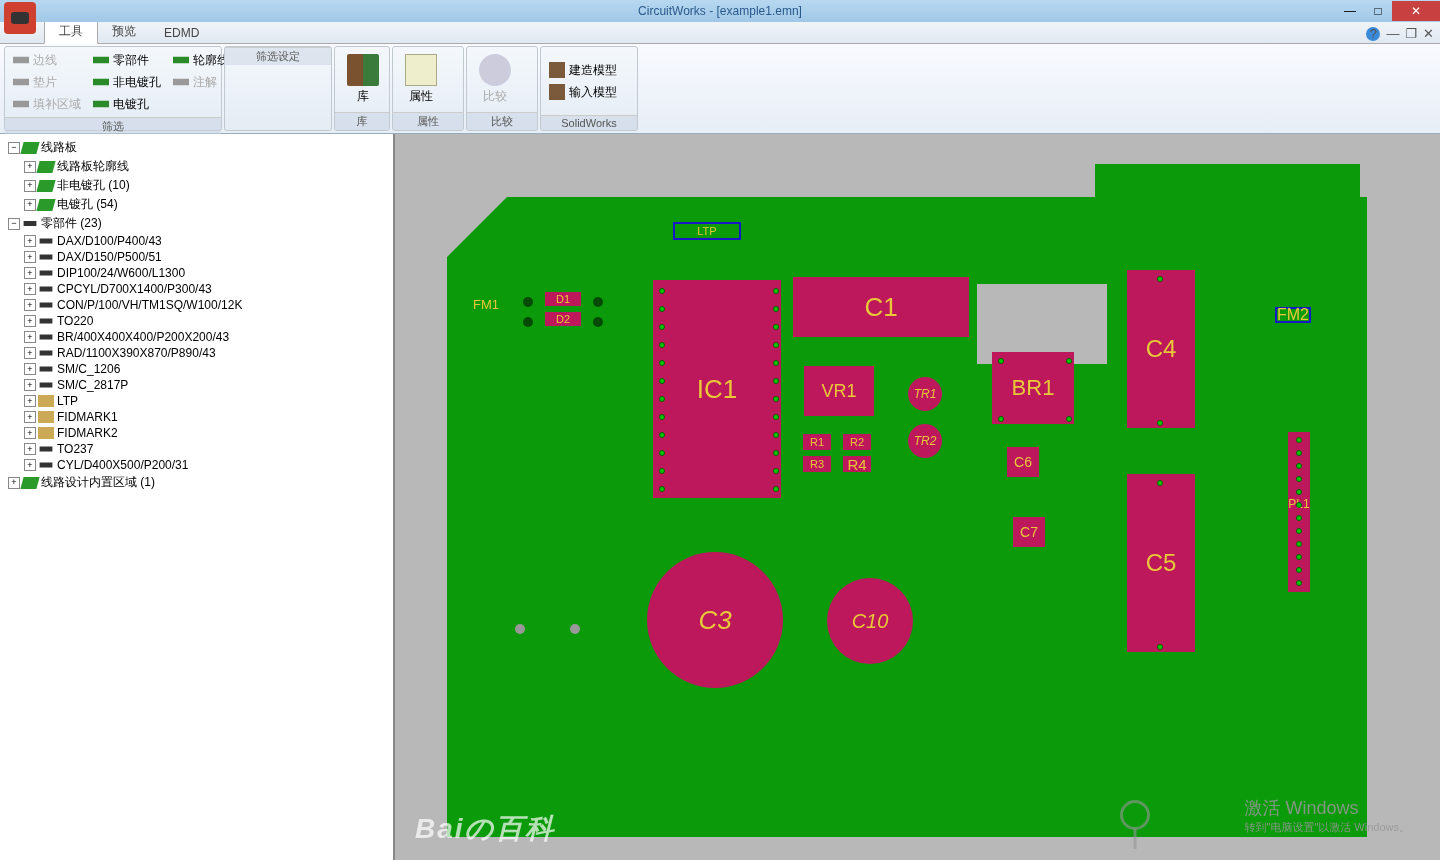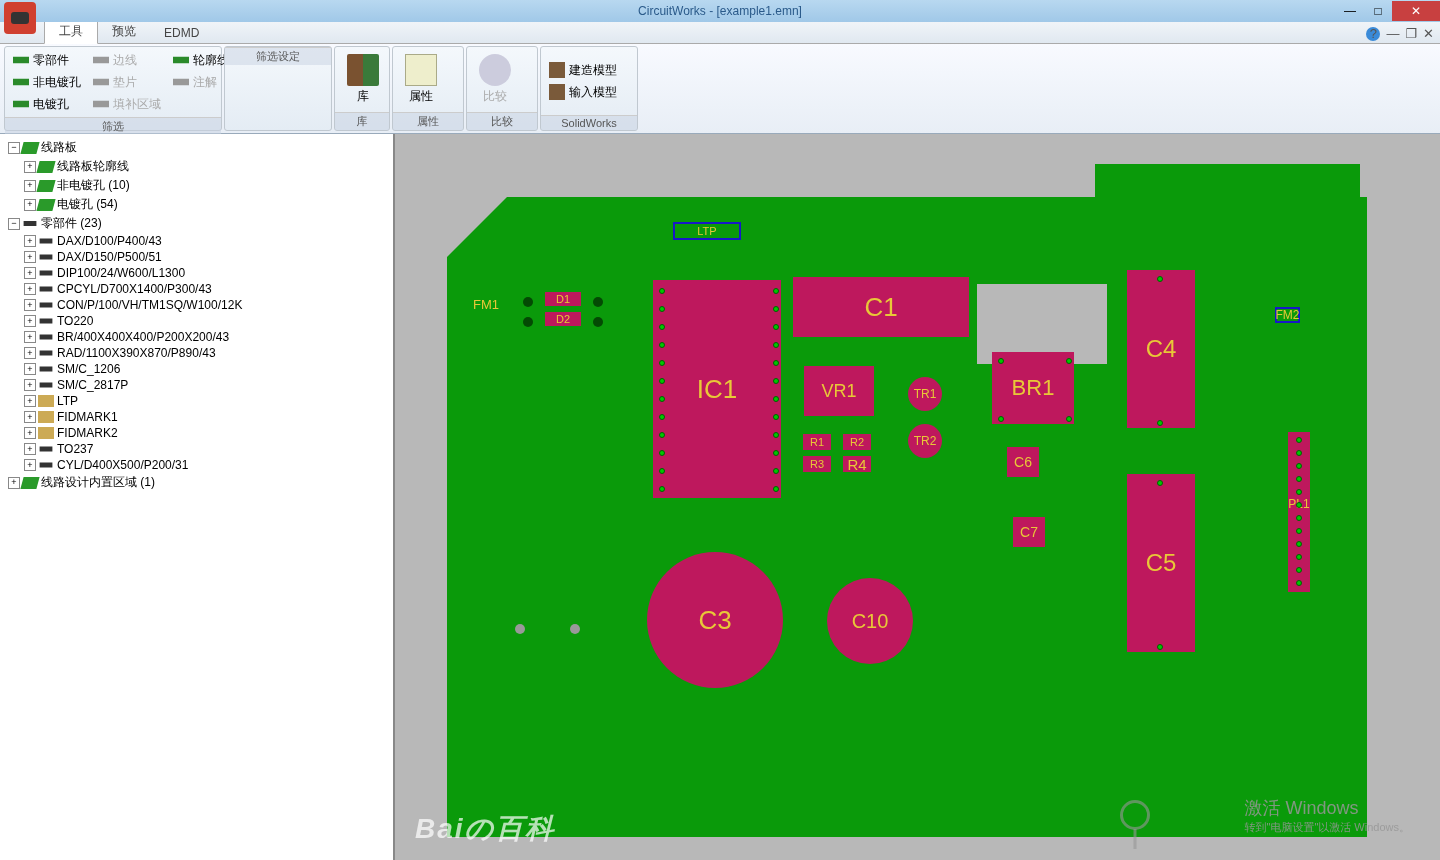--- a/index.html
+++ b/index.html
@@ -48,21 +48,21 @@
 .ti-ltp { background: #ca5; }
 .tree-label { font-size: 12px; }
 
 .pcb-viewport { flex: 1; background: #b8b8b8; position: relative; overflow: hidden; }
 .pcb-board { position: absolute; background: #0a9a0a; }
 .pcb-board.main-board { left: 52px; top: 63px; width: 920px; height: 640px; clip-path: polygon(60px 0, 100% 0, 100% 100%, 0 100%, 0 60px); }
 .pcb-board.ext { left: 700px; top: 30px; width: 265px; height: 588px; }
 .pcb-board.notch { left: 582px; top: 150px; width: 130px; height: 80px; background:#b8b8b8; }
 .pcb { position: absolute; background: #be185d; display: flex; align-items: center; justify-content: center; color: #e8c838; font-size: 18px; font-weight: normal; }
 .pcb.outline { background: transparent; border: 2px solid #1818c8; color: #e8c838; font-size: 12px; }
-.pcb.circ { border-radius: 50%; }
+.pcb.circ { border-radius: 50%; font-style: italic; }
 .pcb.lbl { background: transparent; font-size: 13px; }
 .hole { position: absolute; width: 6px; height: 6px; border-radius: 50%; background: #00c800; border: 1px solid #006000; }
 .pad { position: absolute; width: 10px; height: 10px; border-radius: 50%; background: #044a04; }
 
 .watermark-bd { position: absolute; left: 20px; bottom: 12px; color: rgba(255,255,255,0.7); font-size: 28px; font-weight: bold; letter-spacing: 2px; font-style: italic; }
 .watermark-win { position: absolute; right: 30px; bottom: 25px; color: rgba(150,150,150,0.85); }
 .watermark-win .t1 { font-size: 18px; }
 .watermark-win .t2 { font-size: 11px; }
 .wm-key { position:absolute; right:290px; bottom:30px; width:30px; height:30px; border:3px solid rgba(150,150,150,0.6); border-radius:50%; }
 .wm-key::after { content:""; position:absolute; width:3px; height:20px; background:rgba(150,150,150,0.6); left:50%; top:26px; transform:translateX(-50%);}
@@ -90,45 +90,45 @@
     <span>—</span>
     <span>❐</span>
     <span>✕</span>
   </div>
 </div>
 
 <div class="ribbon">
   <div class="ribbon-group" style="width:218px">
     <div class="ribbon-group-body">
       <div class="ribbon-col">
+        <div class="ribbon-item disabled">
+            <span class="ribbon-icon ic-gray"></span>
+            <span>边线</span>
+          </div>
+        <div class="ribbon-item disabled">
+            <span class="ribbon-icon ic-gray"></span>
+            <span>垫片</span>
+          </div>
+        <div class="ribbon-item disabled">
+            <span class="ribbon-icon ic-gray"></span>
+            <span>填补区域</span>
+          </div>
+      </div>
+      <div class="ribbon-col">
         <div class="ribbon-item">
             <span class="ribbon-icon ic-green"></span>
             <span>零部件</span>
           </div>
         <div class="ribbon-item">
             <span class="ribbon-icon ic-green"></span>
             <span>非电镀孔</span>
           </div>
         <div class="ribbon-item">
             <span class="ribbon-icon ic-green"></span>
             <span>电镀孔</span>
-          </div>
-      </div>
-      <div class="ribbon-col">
-        <div class="ribbon-item disabled">
-            <span class="ribbon-icon ic-gray"></span>
-            <span>边线</span>
-          </div>
-        <div class="ribbon-item disabled">
-            <span class="ribbon-icon ic-gray"></span>
-            <span>垫片</span>
-          </div>
-        <div class="ribbon-item disabled">
-            <span class="ribbon-icon ic-gray"></span>
-            <span>填补区域</span>
           </div>
       </div>
       <div class="ribbon-col">
         <div class="ribbon-item">
             <span class="ribbon-icon ic-green"></span>
             <span>轮廓线</span>
           </div>
         <div class="ribbon-item disabled">
             <span class="ribbon-icon ic-gray"></span>
             <span>注解</span>
@@ -326,21 +326,21 @@
       </div>
   </div>
 
   <div class="pcb-viewport">
     <div class="pcb-board main-board"></div>
     <div class="pcb-board ext"></div>
     <div class="pcb-board notch"></div>
 
     <div class="pcb outline" style="left:278px; top:88px; width:68px; height:18px; font-size:11px">LTP</div>
     <div class="pcb lbl" style="left:78px; top:163px">FM1</div>
-    <div class="pcb outline" style="left:880px; top:173px; width:25px; height:16px; font-size:12px">FM2</div>
+    <div class="pcb outline" style="left:880px; top:173px; width:36px; height:16px; font-size:16px">FM2</div>
 
     <div class="pad" style="left:128px; top:163px"></div>
     <div class="pcb" style="left:150px; top:158px; width:36px; height:14px; font-size:11px">D1</div>
     <div class="pad" style="left:198px; top:163px"></div>
     <div class="pad" style="left:128px; top:183px"></div>
     <div class="pcb" style="left:150px; top:178px; width:36px; height:14px; font-size:11px">D2</div>
     <div class="pad" style="left:198px; top:183px"></div>
 
     <div class="pcb" style="left:258px; top:146px; width:128px; height:218px; font-size:26px">IC1</div>
     <div class="pcb" style="left:398px; top:143px; width:176px; height:60px; font-size:26px">C1</div>

